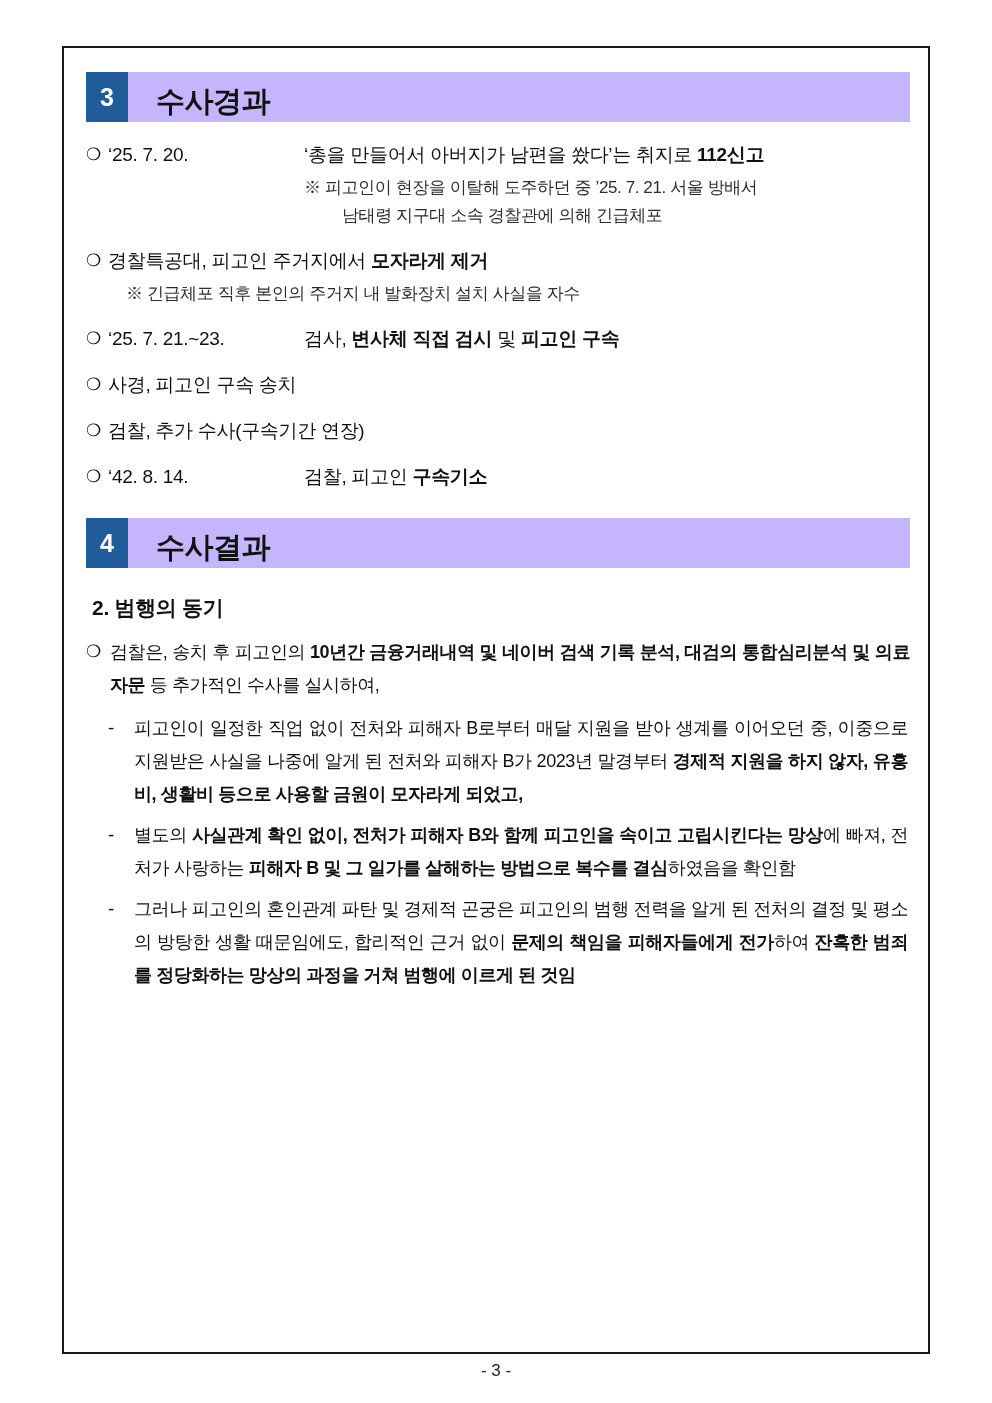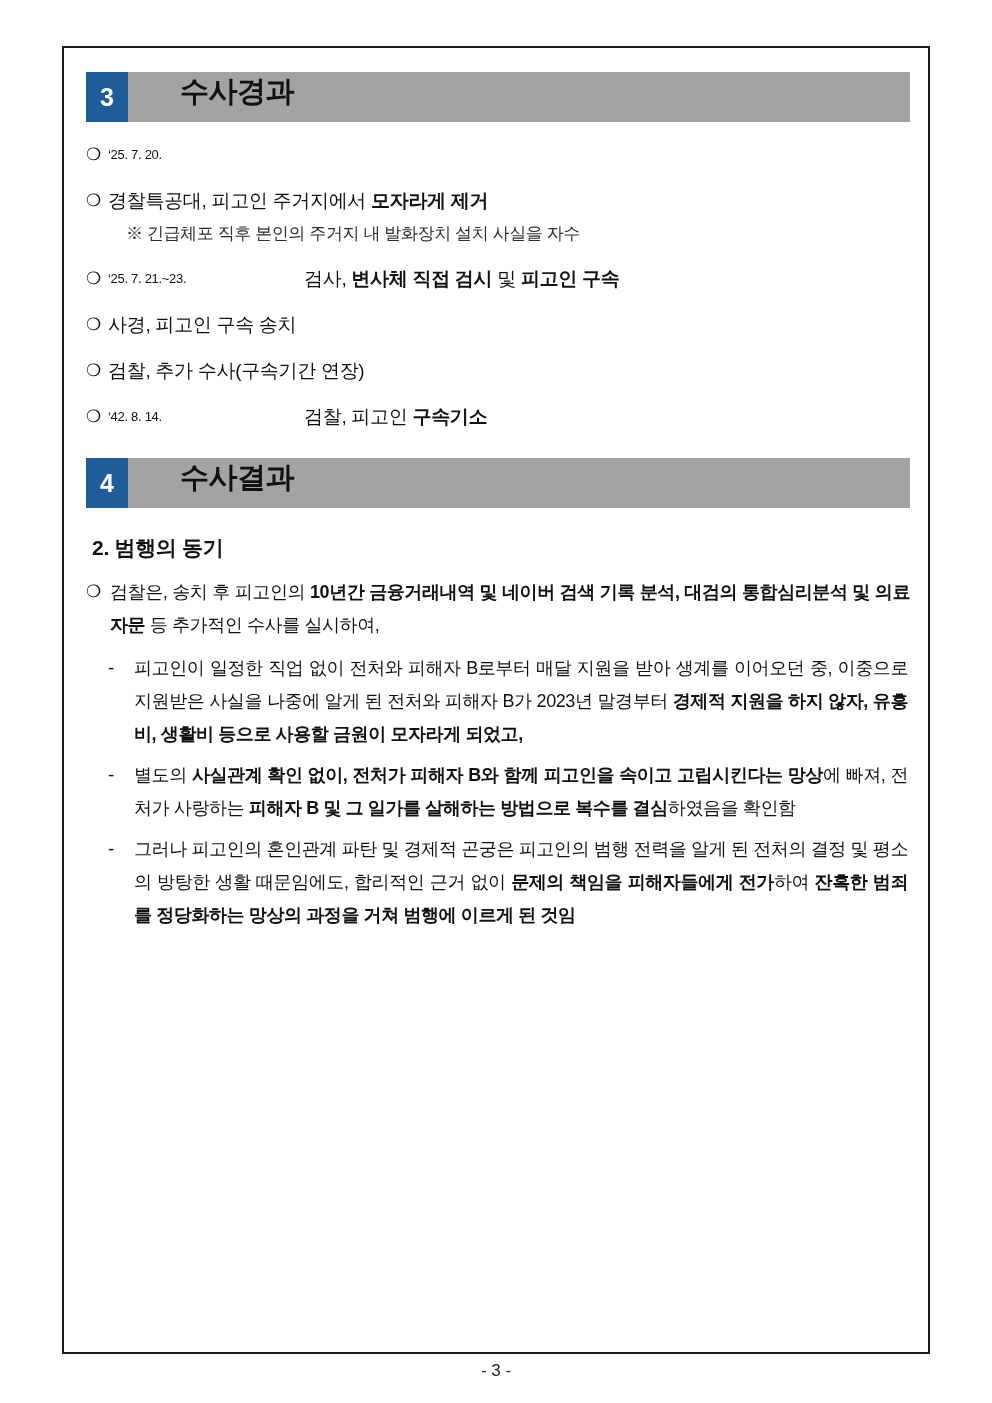--- a/index.html
+++ b/index.html
@@ -50,24 +50,24 @@
     color: #ffffff;
     font-size: 25px;
     font-weight: bold;
     display: flex;
     align-items: center;
     justify-content: center;
     letter-spacing: 0;
   }
   .section-title-bar {
     flex: 1;
-    background: #a3a3a3;
-    display: flex;
-    align-items: flex-start;
-    padding-left: 52px;
+    background: #c4b5fd;
+    display: flex;
+    align-items: flex-end;
+    padding-left: 28px;
     box-sizing: border-box;
   }
   .section-title-bar .title-text {
     font-size: 29px;
     font-weight: bold;
     color: #111111;
     letter-spacing: -0.5px;
   }
 
   
@@ -83,21 +83,21 @@
     width: 22px;
     min-width: 22px;
     font-size: 17px;
     line-height: 30px;
     color: #111;
     text-align: left;
   }
   .tl-date {
     min-width: 196px;
     width: 196px;
-    font-size: 13px;
+    font-size: 19px;
     line-height: 30px;
     letter-spacing: -0.3px;
   }
   .tl-date.wide {
     min-width: 196px;
     width: 196px;
   }
   .tl-body {
     flex: 1;
     font-size: 19px;
@@ -192,20 +192,25 @@
       <div class="section-title-bar">
         <span class="title-text">수사경과</span>
       </div>
     </div>
 
     <div class="timeline">
 
       <div class="tl-row">
         <span class="tl-bullet">❍</span>
         <span class="tl-date">‘25. 7. 20.</span>
+        <span class="tl-body">
+          <span>‘총을 만들어서 아버지가 남편을 쐈다’는 취지로 </span><b>112신고</b>
+          <span class="sub">※ 피고인이 현장을 이탈해 도주하던 중 ’25. 7. 21. 서울 방배서</span>
+          <span class="sub2">남태령 지구대 소속 경찰관에 의해 긴급체포</span>
+        </span>
       </div>
 
       <div class="tl-row">
         <span class="tl-bullet">❍</span>
         <span class="tl-body">
           <span>경찰특공대, 피고인 주거지에서 </span><b>모자라게 제거</b>
           <span class="sub indent">※ 긴급체포 직후 본인의 주거지 내 발화장치 설치 사실을 자수</span>
         </span>
       </div>
 

